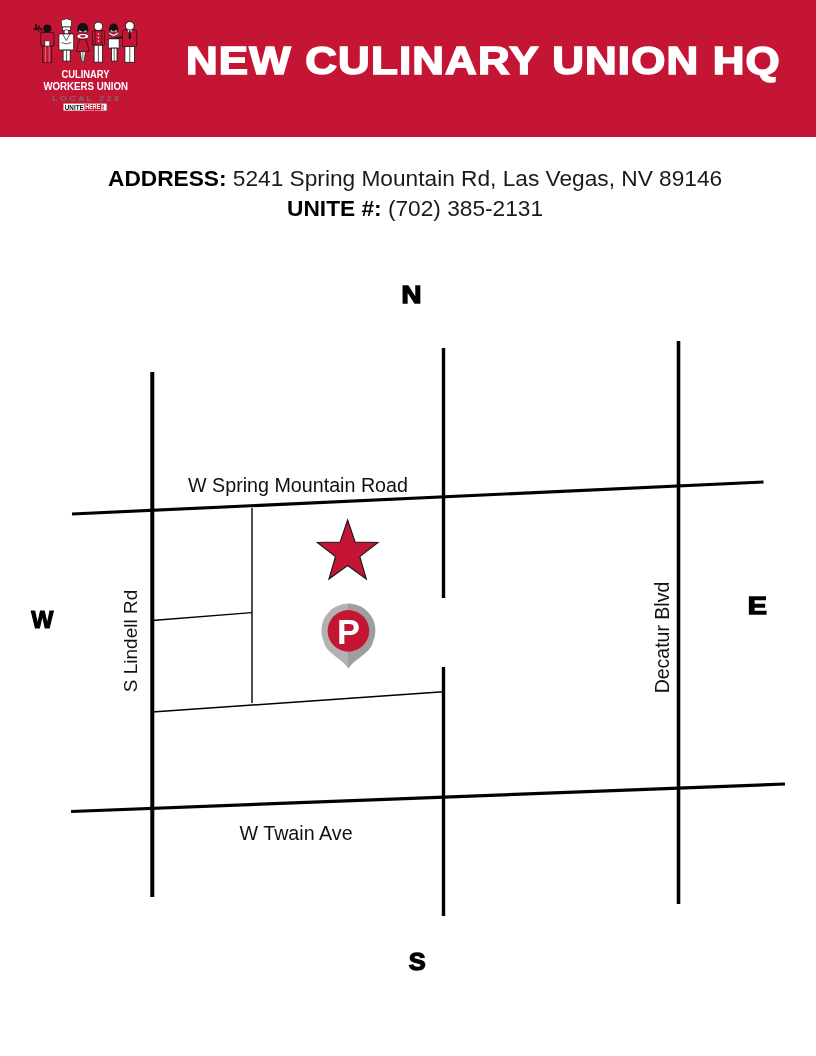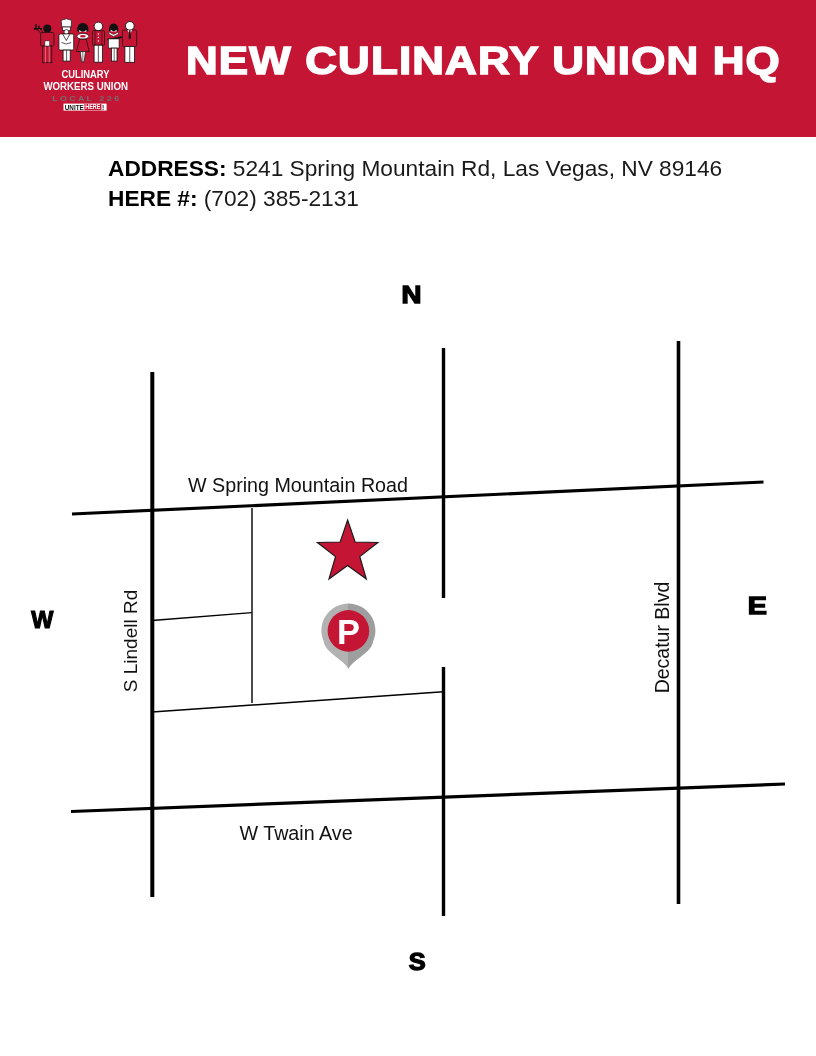--- a/index.html
+++ b/index.html
@@ -2,21 +2,21 @@
 <html><head>
 <meta charset="utf-8">
 <style>
   html,body{margin:0;padding:0;}
   body{width:816px;height:1056px;background:#ffffff;position:relative;overflow:hidden;
        font-family:"Liberation Sans",sans-serif;}
   .banner{position:absolute;left:0;top:0;width:816px;height:137px;background:#c41535;}
   .title{position:absolute;left:186px;top:40px;color:#ffffff;
          font-size:38px;font-weight:bold;letter-spacing:1px;white-space:nowrap;
          -webkit-text-stroke:1.5px #ffffff;transform:scaleX(1.155);transform-origin:0 0;}
-  .info{position:absolute;left:108px;top:153px;font-size:22.7px;color:#1a1a1a;line-height:30px;}
+  .info{position:absolute;left:108px;top:163px;font-size:22.7px;color:#1a1a1a;line-height:30px;text-align:center;}
   .info b{color:#000;}
 </style>
 </head>
 <body>
 
 <div class="banner"></div>
 
 <svg style="position:absolute;left:30px;top:5px" width="112" height="110" viewBox="30 5 112 110">
 
 <g>
@@ -96,21 +96,21 @@
 <rect x="84.4" y="103.9" width="17" height="6.4" fill="#c41535"></rect>
 <text x="64.8" y="109.5" font-size="6.6" font-weight="bold" fill="#111" textLength="19" lengthAdjust="spacingAndGlyphs">UNITE</text>
 <text x="85.2" y="109.4" font-size="6.3" font-weight="bold" fill="#fff" textLength="15.2" lengthAdjust="spacingAndGlyphs">HERE</text>
 <text x="102" y="109.5" font-size="6.6" font-weight="bold" fill="#111">!</text>
 </svg>
 
 <div class="title">NEW CULINARY UNION HQ</div>
 
 <div class="info">
 <div><b>ADDRESS:</b> 5241 Spring Mountain Rd, Las Vegas, NV 89146</div>
-<div><b>HERE #:</b> (702) 385-2131</div>
+<div><b>UNITE #:</b> (702) 385-2131</div>
 </div>
 
 <svg style="position:absolute;left:0px;top:270px" width="816" height="720" viewBox="0 270 816 720">
 
 <text x="0" y="7.5" font-size="23" font-weight="bold" fill="#000" stroke="#000" stroke-width="1.3" text-anchor="middle" transform="translate(411.5 295) scale(1.2 1)">N</text>
 
 <text x="0" y="7.75" font-size="23" font-weight="bold" fill="#000" stroke="#000" stroke-width="1.1" text-anchor="middle" transform="translate(42.25 620.25) scale(1.02 1)">W</text>
 
 <text x="0" y="7.5" font-size="23" font-weight="bold" fill="#000" stroke="#000" stroke-width="1.3" text-anchor="middle" transform="translate(757.25 606) scale(1.25 1)">E</text>
 

